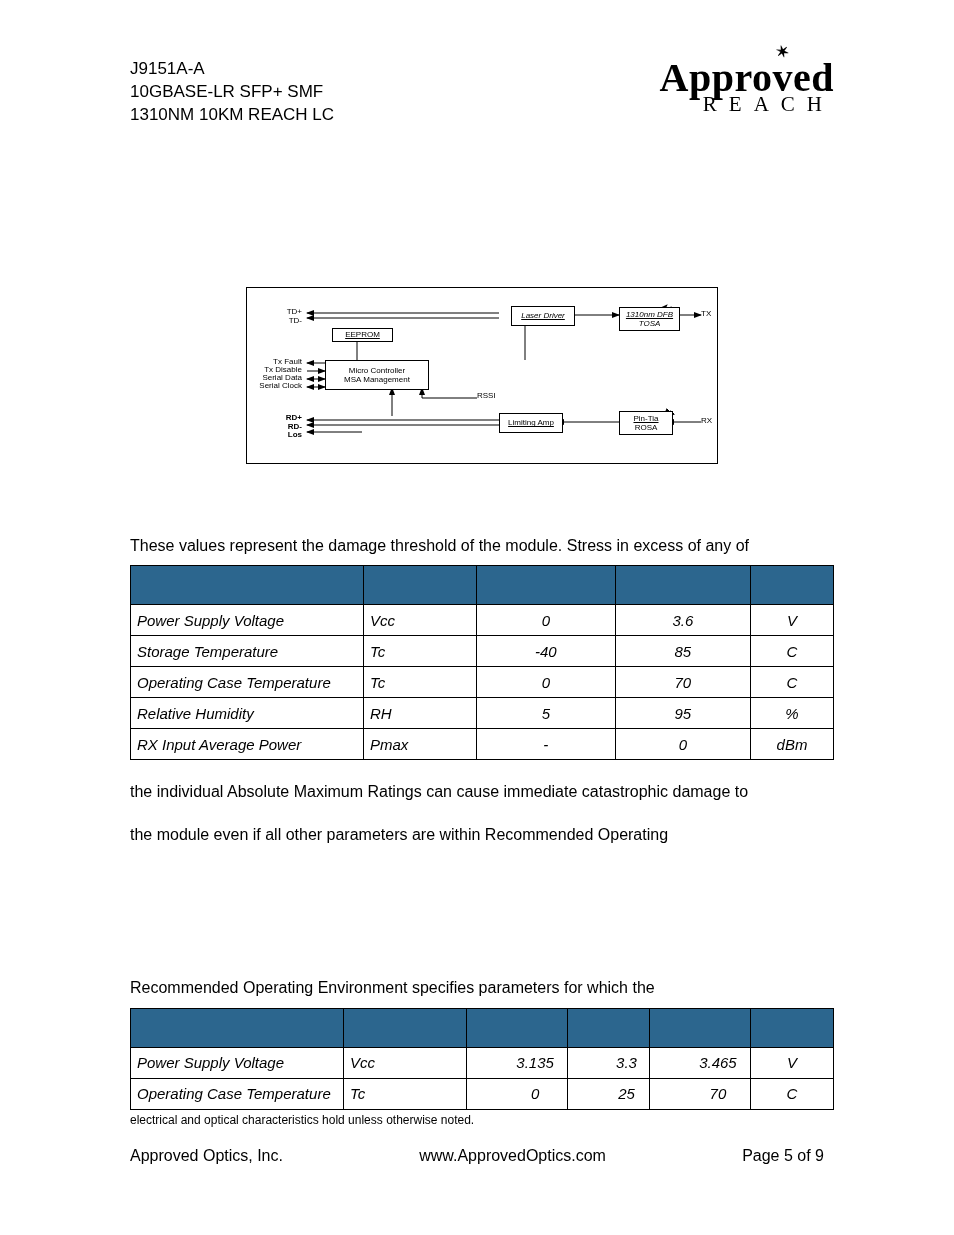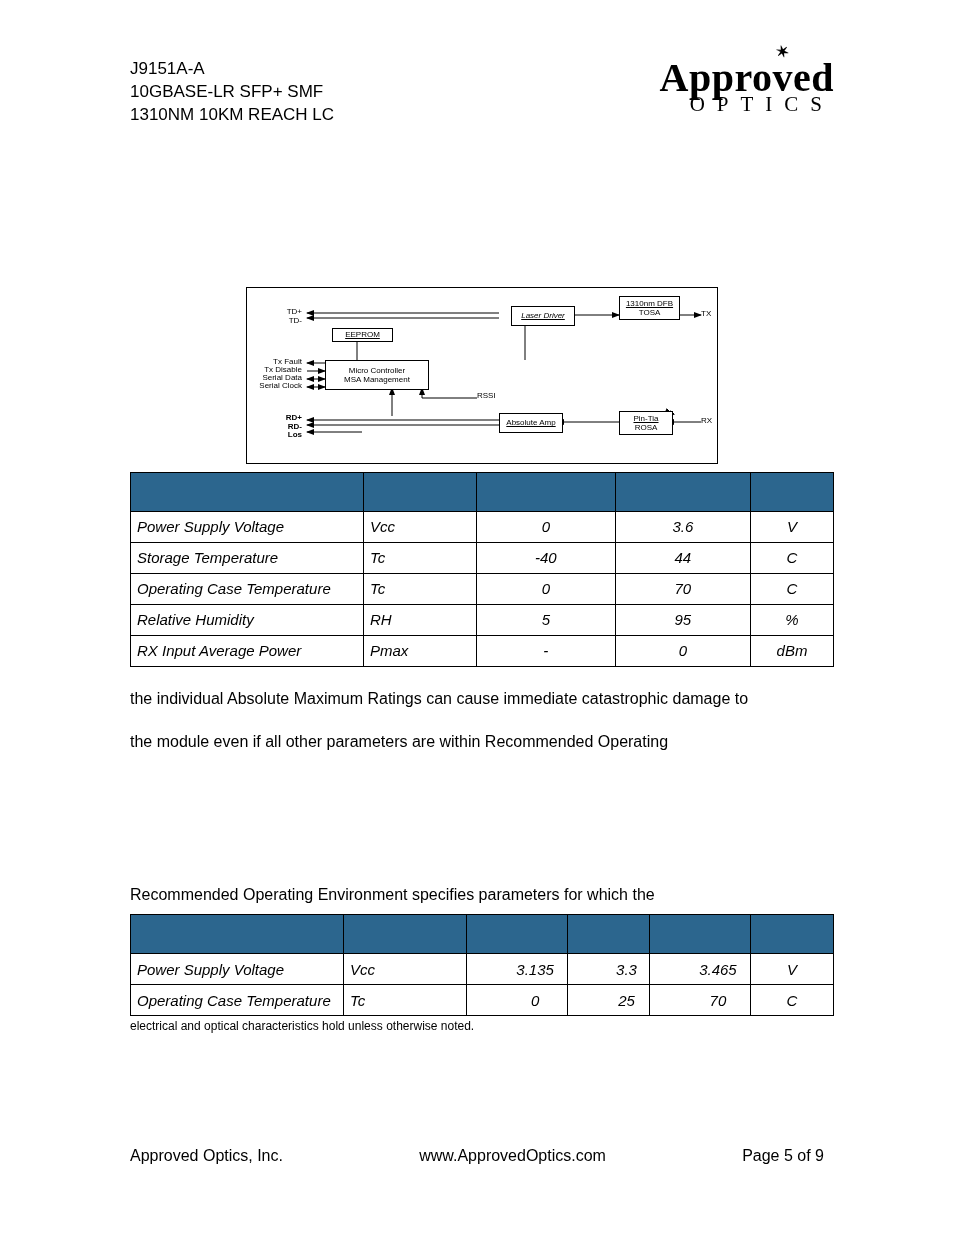--- a/index.html
+++ b/index.html
@@ -156,21 +156,21 @@
   <div class="header">
     <div class="header-left">
       <div>J9151A-A</div>
       <div>10GBASE-LR SFP+ SMF</div>
       <div>1310NM 10KM REACH LC</div>
     </div>
     <div class="logo">
       <div class="logo-top">
         <span>Appro</span><span class="v-wrap"><span class="v-accent">✶</span><span>v</span></span><span>ed</span>
       </div>
-      <div class="logo-sub">OPTICS</div>
+      <div class="logo-sub">REACH</div>
     </div>
   </div>
 
   <div class="diagram-wrap">
     <svg width="470" height="175" style="position:absolute;left:0;top:0">
       <defs>
         <marker id="ah" markerWidth="8" markerHeight="6" refX="7" refY="3" orient="auto">
             <path d="M0,0 L8,3 L0,6 Z" fill="#000"></path>
           </marker>
         <marker id="ahr" markerWidth="8" markerHeight="6" refX="1" refY="3" orient="auto">
@@ -233,33 +233,34 @@
     <div class="dbox" style="left:85px; top:40px; width:55px; height:12px;">
         <span class="underscore">EEPROM</span>
       </div>
     <div class="dbox" style="left:78px; top:72px; width:98px; height:28px;">
       <span>Micro Controller</span>
       <span>MSA Management</span>
     </div>
     <div class="dbox" style="left:264px; top:18px; width:58px; height:18px;font-style:italic;">
         <span class="underscore">Laser Driver</span>
       </div>
-    <div class="dbox" style="left:372px; top:8px; width:55px; height:22px;">
+    <div class="dbox" style="left:372px; top:19px; width:55px; height:22px;font-style:italic;">
       <span class="underscore">1310nm DFB</span>
       <span>TOSA</span>
     </div>
     <div class="dbox" style="left:252px; top:125px; width:58px; height:18px;">
-        <span class="underscore">Absolute Amp</span>
+        <span class="underscore">Limiting Amp</span>
       </div>
     <div class="dbox" style="left:372px; top:123px; width:48px; height:22px;">
       <span class="underscore">Pin-Tia</span>
       <span>ROSA</span>
     </div>
   </div>
 
+  <div class="para">These values represent the damage threshold of the module. Stress in excess of any of</div>
 
   <table class="spec">
     <thead>
         <tr>
           <th></th>
           <th></th>
           <th></th>
           <th></th>
           <th></th>
         </tr>
@@ -269,21 +270,21 @@
           <td class="c1">Power Supply Voltage</td>
           <td class="c2">Vcc</td>
           <td class="cc">0</td>
           <td class="cc">3.6</td>
           <td class="cu">V</td>
         </tr>
         <tr>
           <td class="c1">Storage Temperature</td>
           <td class="c2">Tc</td>
           <td class="cc">-40</td>
-          <td class="cc">44</td>
+          <td class="cc">85</td>
           <td class="cu">C</td>
         </tr>
         <tr>
           <td class="c1">Operating Case Temperature</td>
           <td class="c2">Tc</td>
           <td class="cc">0</td>
           <td class="cc">70</td>
           <td class="cu">C</td>
         </tr>
         <tr>

